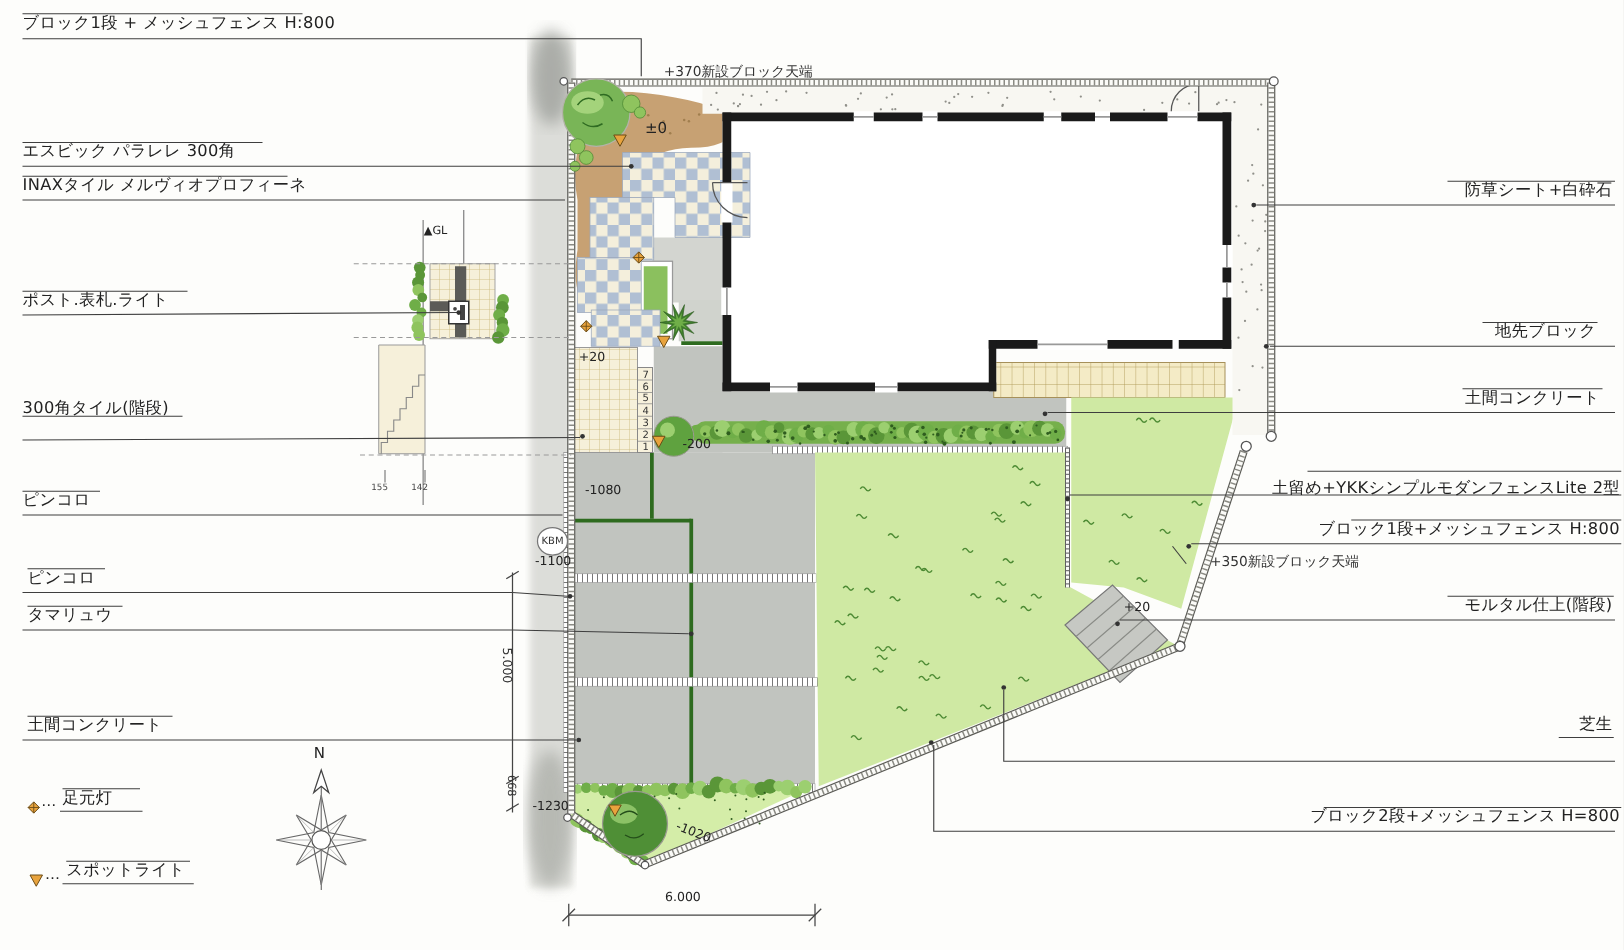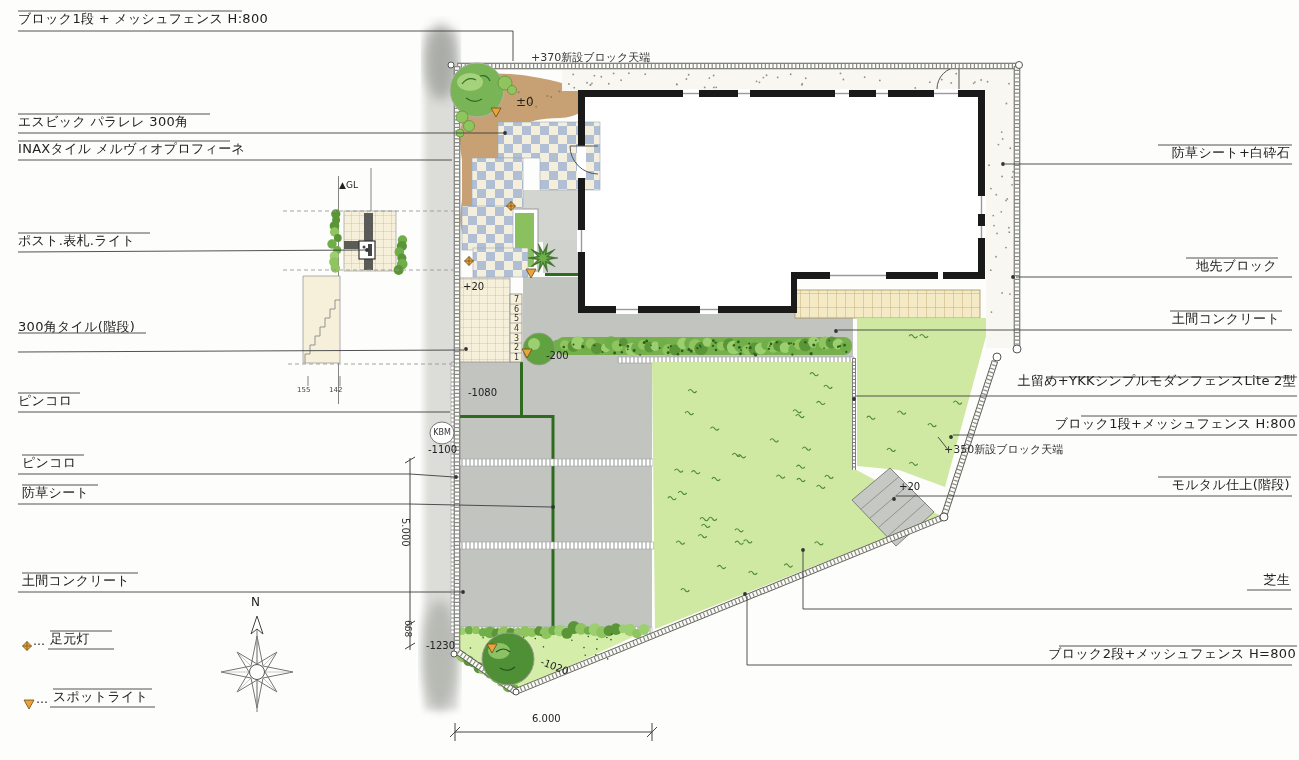--- a/index.html
+++ b/index.html
@@ -679,39 +679,39 @@
       </g>
 </svg>
 
 <div class="t lbl" style="left:18px;top:12px">ブロック1段 + メッシュフェンス H:800</div>
 <div class="t lbl" style="left:18px;top:115px">エスビック パラレレ 300角</div>
 <div class="t lbl" style="left:18px;top:142px">INAXタイル メルヴィオプロフィーネ</div>
 <div class="t lbl" style="left:18px;top:234px">ポスト.表札.ライト</div>
 <div class="t lbl" style="left:18px;top:320px">300角タイル(階段)</div>
 <div class="t lbl" style="left:18px;top:394px">ピンコロ</div>
 <div class="t lbl" style="left:22px;top:456px">ピンコロ</div>
-<div class="t lbl" style="left:22px;top:486px">防草シート</div>
+<div class="t lbl" style="left:22px;top:486px">タマリュウ</div>
 <div class="t lbl" style="left:22px;top:574px">土間コンクリート</div>
 
 <div class="t" style="left:33px;top:635px;font-size:12px">…</div>
 <div class="t lbl" style="left:50px;top:632px">足元灯</div>
 <div class="t" style="left:36px;top:693px;font-size:12px">…</div>
 <div class="t lbl" style="left:53px;top:690px">スポットライト</div>
 
 <div class="t lbl r" style="right:9px;top:146px">防草シート+白砕石</div>
 <div class="t lbl r" style="right:22px;top:259px">地先ブロック</div>
 <div class="t lbl r" style="right:19px;top:312px">土間コンクリート</div>
-<div class="t lbl r" style="right:3px;top:374px">土留め+YKKシンプルモダンフェンスLite 2型</div>
+<div class="t lbl r" style="right:3px;top:384px">土留め+YKKシンプルモダンフェンスLite 2型</div>
 <div class="t lbl r" style="right:3px;top:417px">ブロック1段+メッシュフェンス H:800</div>
 <div class="t lbl r" style="right:9px;top:478px">モルタル仕上(階段)</div>
 <div class="t lbl r" style="right:9px;top:573px">芝生</div>
 <div class="t lbl r" style="right:3px;top:647px">ブロック2段+メッシュフェンス H=800</div>
 
 <div class="t note" style="left:531px;top:52px">+370新設ブロック天端</div>
-<div class="t note" style="left:944px;top:444px">+350新設ブロック天端</div>
+<div class="t note" style="left:968px;top:444px">+350新設ブロック天端</div>
 
 <div class="t lvl" style="left:516px;top:96px;font-size:12px">±0</div>
 <div class="t lvl" style="left:463px;top:281px">+20</div>
 <div class="t lvl" style="left:546px;top:350px">-200</div>
 <div class="t lvl" style="left:468px;top:387px">-1080</div>
 <div class="t kbm" style="left:430px;top:428px">KBM</div>
 <div class="t lvl" style="left:428px;top:444px">-1100</div>
 <div class="t lvl" style="left:426px;top:640px">-1230</div>
 <div class="t lvl rot21" style="left:543px;top:656px">-1020</div>
 <div class="t lvl" style="left:899px;top:481px">+20</div>

